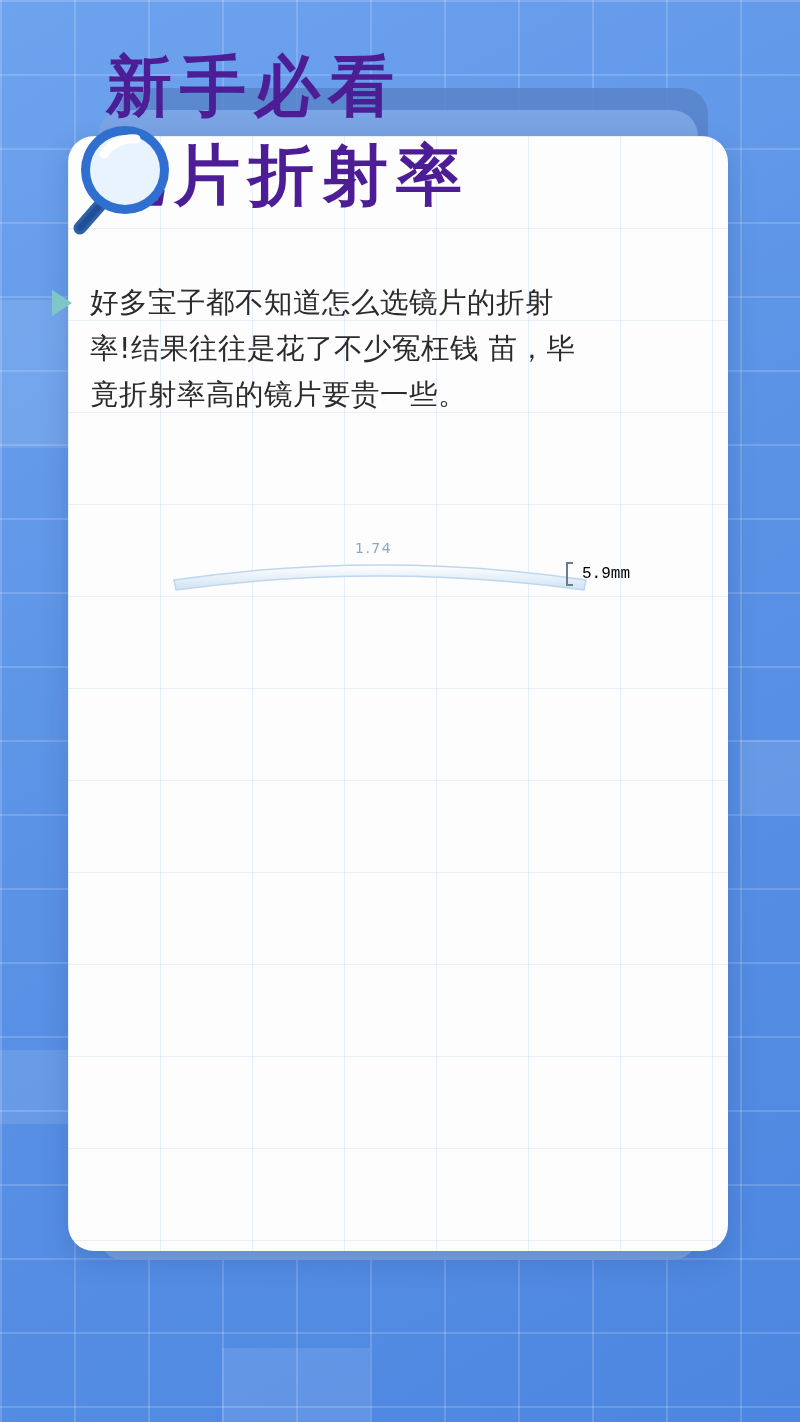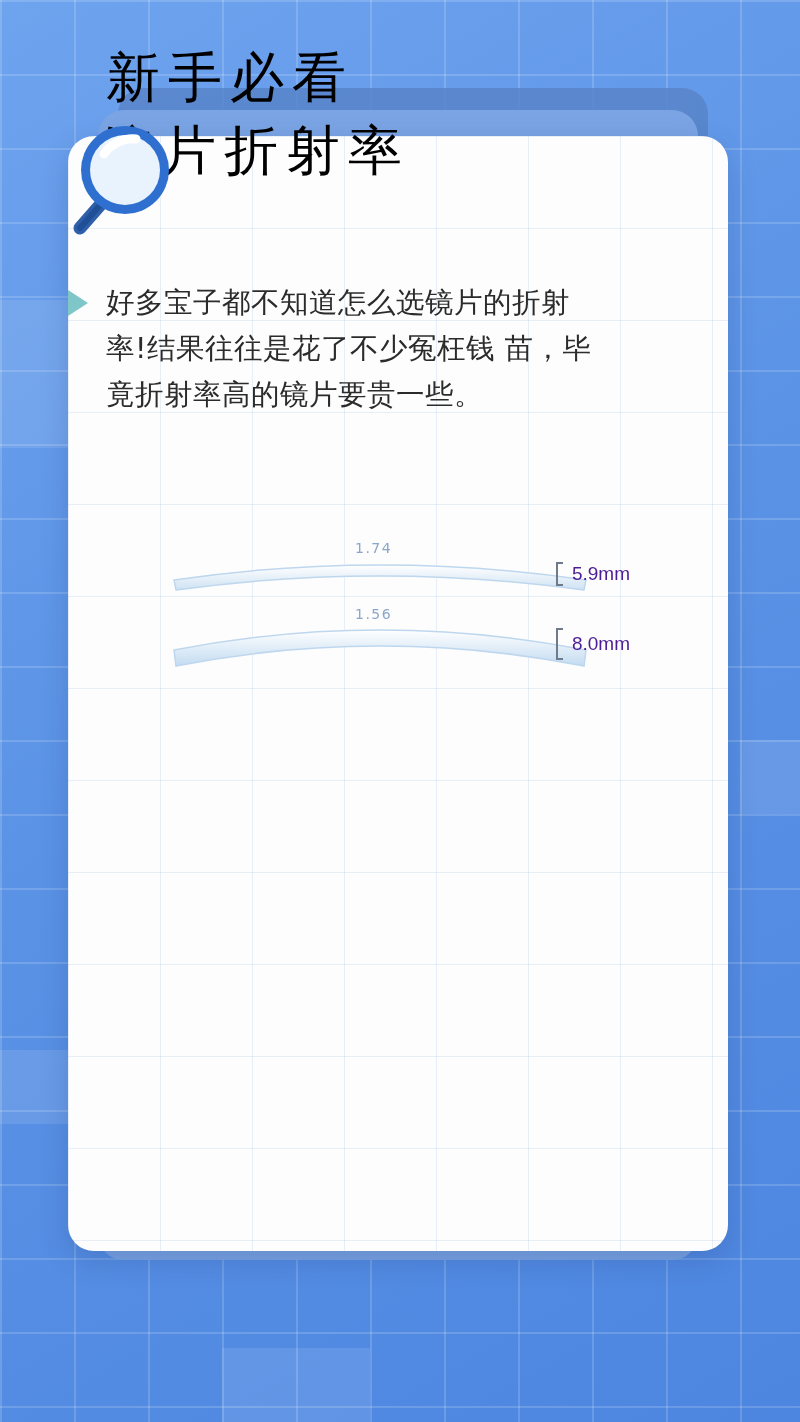--- a/index.html
+++ b/index.html
@@ -90,34 +90,34 @@
   
   .title-wrap {
     position: absolute;
     left: 100px;
     top: 42px;
     width: 520px;
     z-index: 4;
   }
   .title-line {
     font-family: "DejaVu Sans", sans-serif;
-    font-weight: normal;
-    font-size: 54px;
+    font-weight: bold;
+    font-size: 66px;
     letter-spacing: 8px;
-    color: #000000;
+    color: #4c1d95;
     line-height: 1.35;
     white-space: nowrap;
   }
   .title-line.l1 { padding-left: 6px; }
   .title-line.l2 { padding-left: 0px; }
 
   
   .para-row {
     position: absolute;
-    left: 68px;
+    left: 52px;
     top: 280px;
     width: 540px;
     display: flex;
     align-items: flex-start;
     z-index: 4;
   }
   .triangle {
     width: 0;
     height: 0;
     border-top: 13px solid transparent;
@@ -166,23 +166,23 @@
     gap: 9px;
   }
   .bracket {
     width: 7px;
     border-left: 2px solid #6f7b8a;
     border-top: 2px solid #6f7b8a;
     border-bottom: 2px solid #6f7b8a;
     box-sizing: border-box;
   }
   .thickness-text {
-    font-family: Liberation Sans, sans-serif;
-    font-size: 19px;
-    color: #4c1d95;
+    font-family: Liberation Mono, monospace;
+    font-size: 16px;
+    color: #000000;
   }
 </style>
 </head>
 <body>
 
 <div class="bg">
   <div class="bg-blotch" style="left:0px;top:300px;width:74px;height:148px;"></div>
   <div class="bg-blotch" style="left:740px;top:740px;width:60px;height:74px;"></div>
   <div class="bg-blotch" style="left:0px;top:1050px;width:74px;height:74px;"></div>
   <div class="bg-blotch" style="left:222px;top:1348px;width:148px;height:74px;"></div>
@@ -229,31 +229,15 @@
       <path d="M4 24 Q210 -6 416 24 L414 34 Q210 6 6 34 Z" fill="url(#lg1)" stroke="#bed7ee" stroke-width="1.5"></path>
     </svg>
     <div class="thickness">
       <div class="bracket" style="height:24px;"></div>
       <div class="thickness-text">5.9mm</div>
     </div>
   </div>
 
 
 
-  <div class="lens-row">
-    <div class="lens-label" style="left:315px;">1.56</div>
-    <svg class="lens-svg" width="420" height="52" viewBox="0 0 420 52" style="left:130px;">
-      <defs>
-          <linearGradient id="lg4" x1="0" y1="0" x2="0" y2="1">
-        <stop offset="0%" stop-color="#ffffff"></stop>
-            <stop offset="100%" stop-color="#c3dbf1"></stop>
-      </linearGradient>
-        </defs>
-      <path d="M4 28 Q210 -12 416 28 L414 44 Q210 4 6 44 Z" fill="url(#lg4)" stroke="#bed7ee" stroke-width="1.5"></path>
-    </svg>
-    <div class="thickness">
-      <div class="bracket" style="height:32px;"></div>
-      <div class="thickness-text">8.0mm</div>
-    </div>
-  </div>
 
 
 </div>
 
 </body></html>

